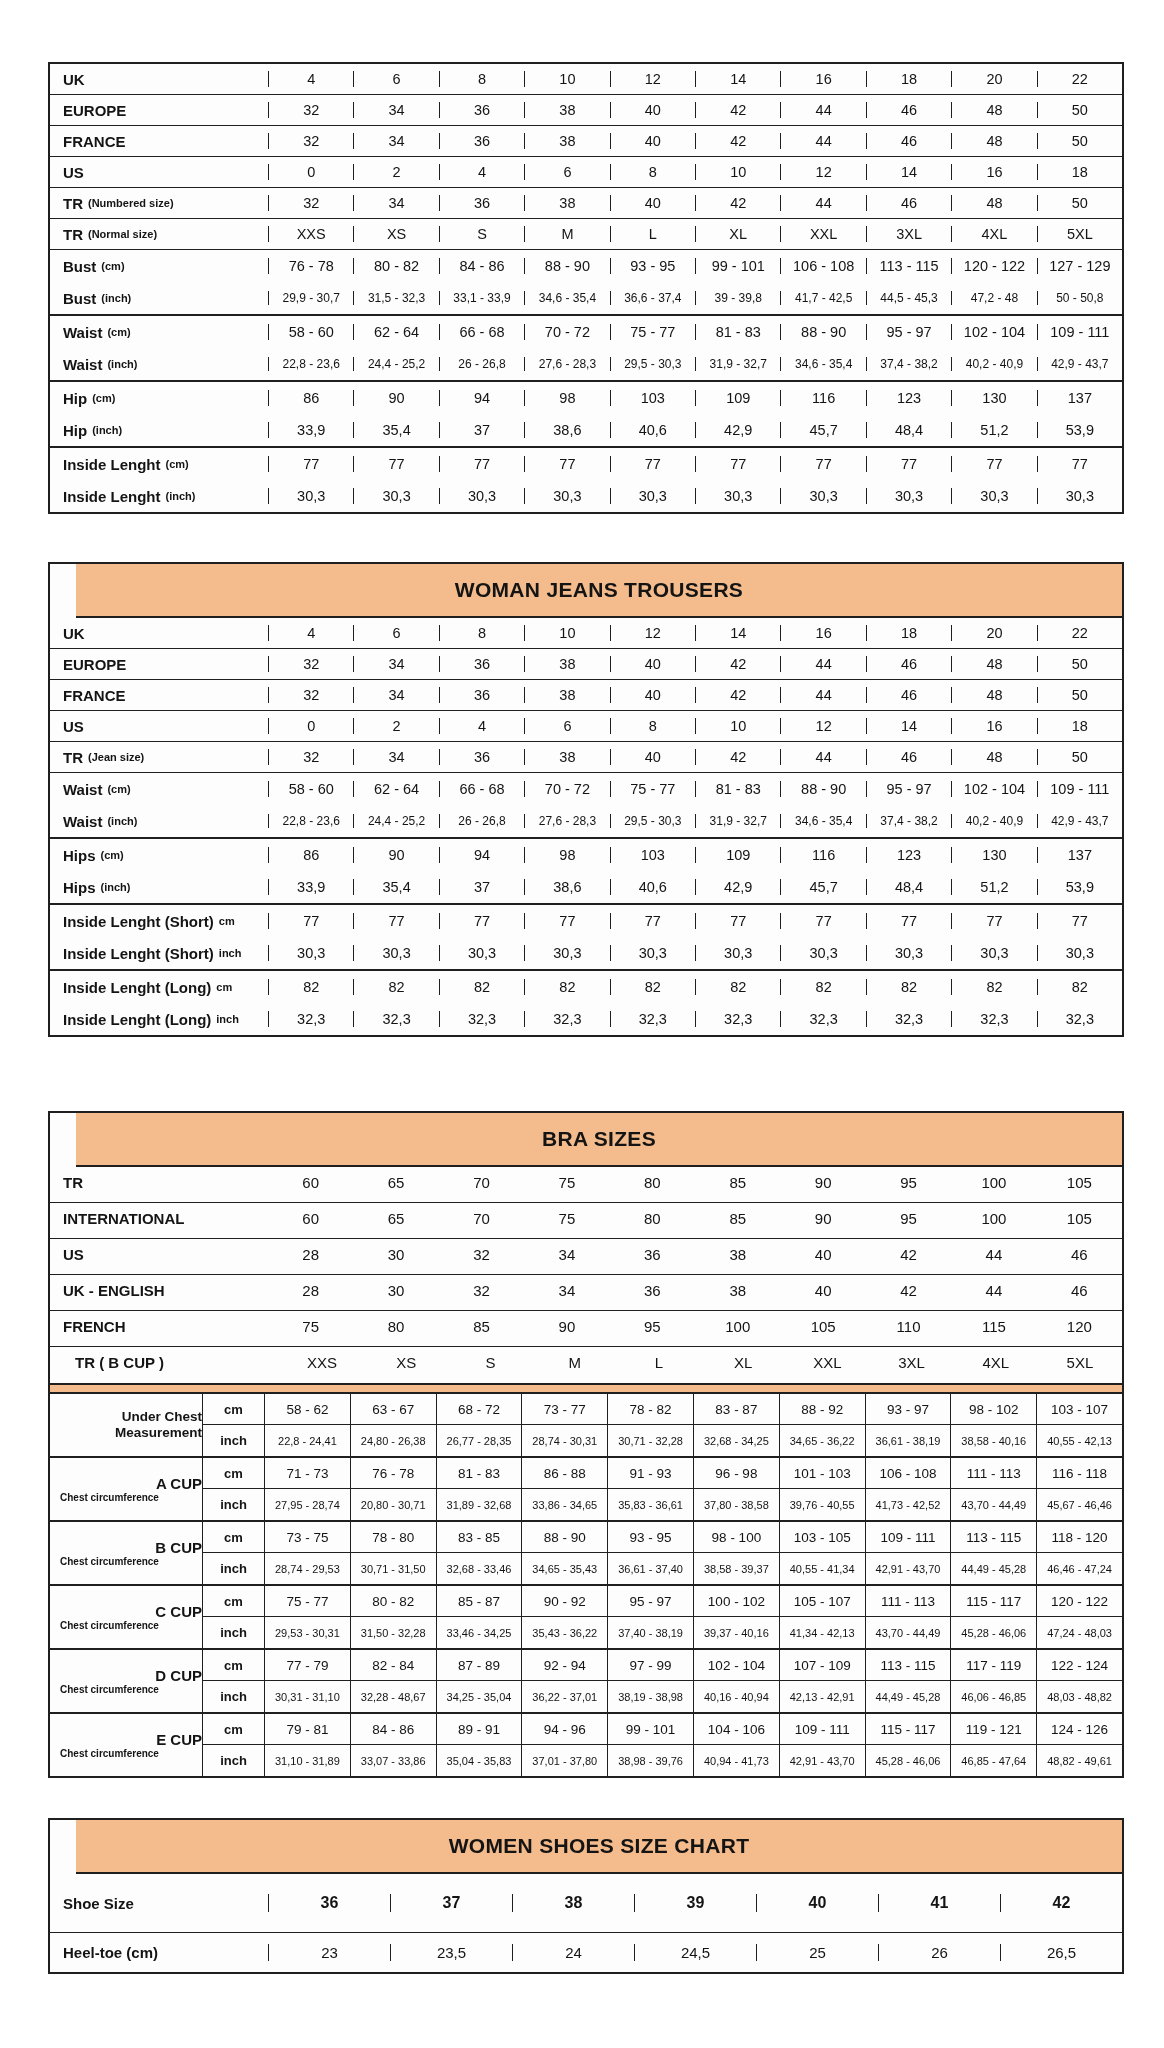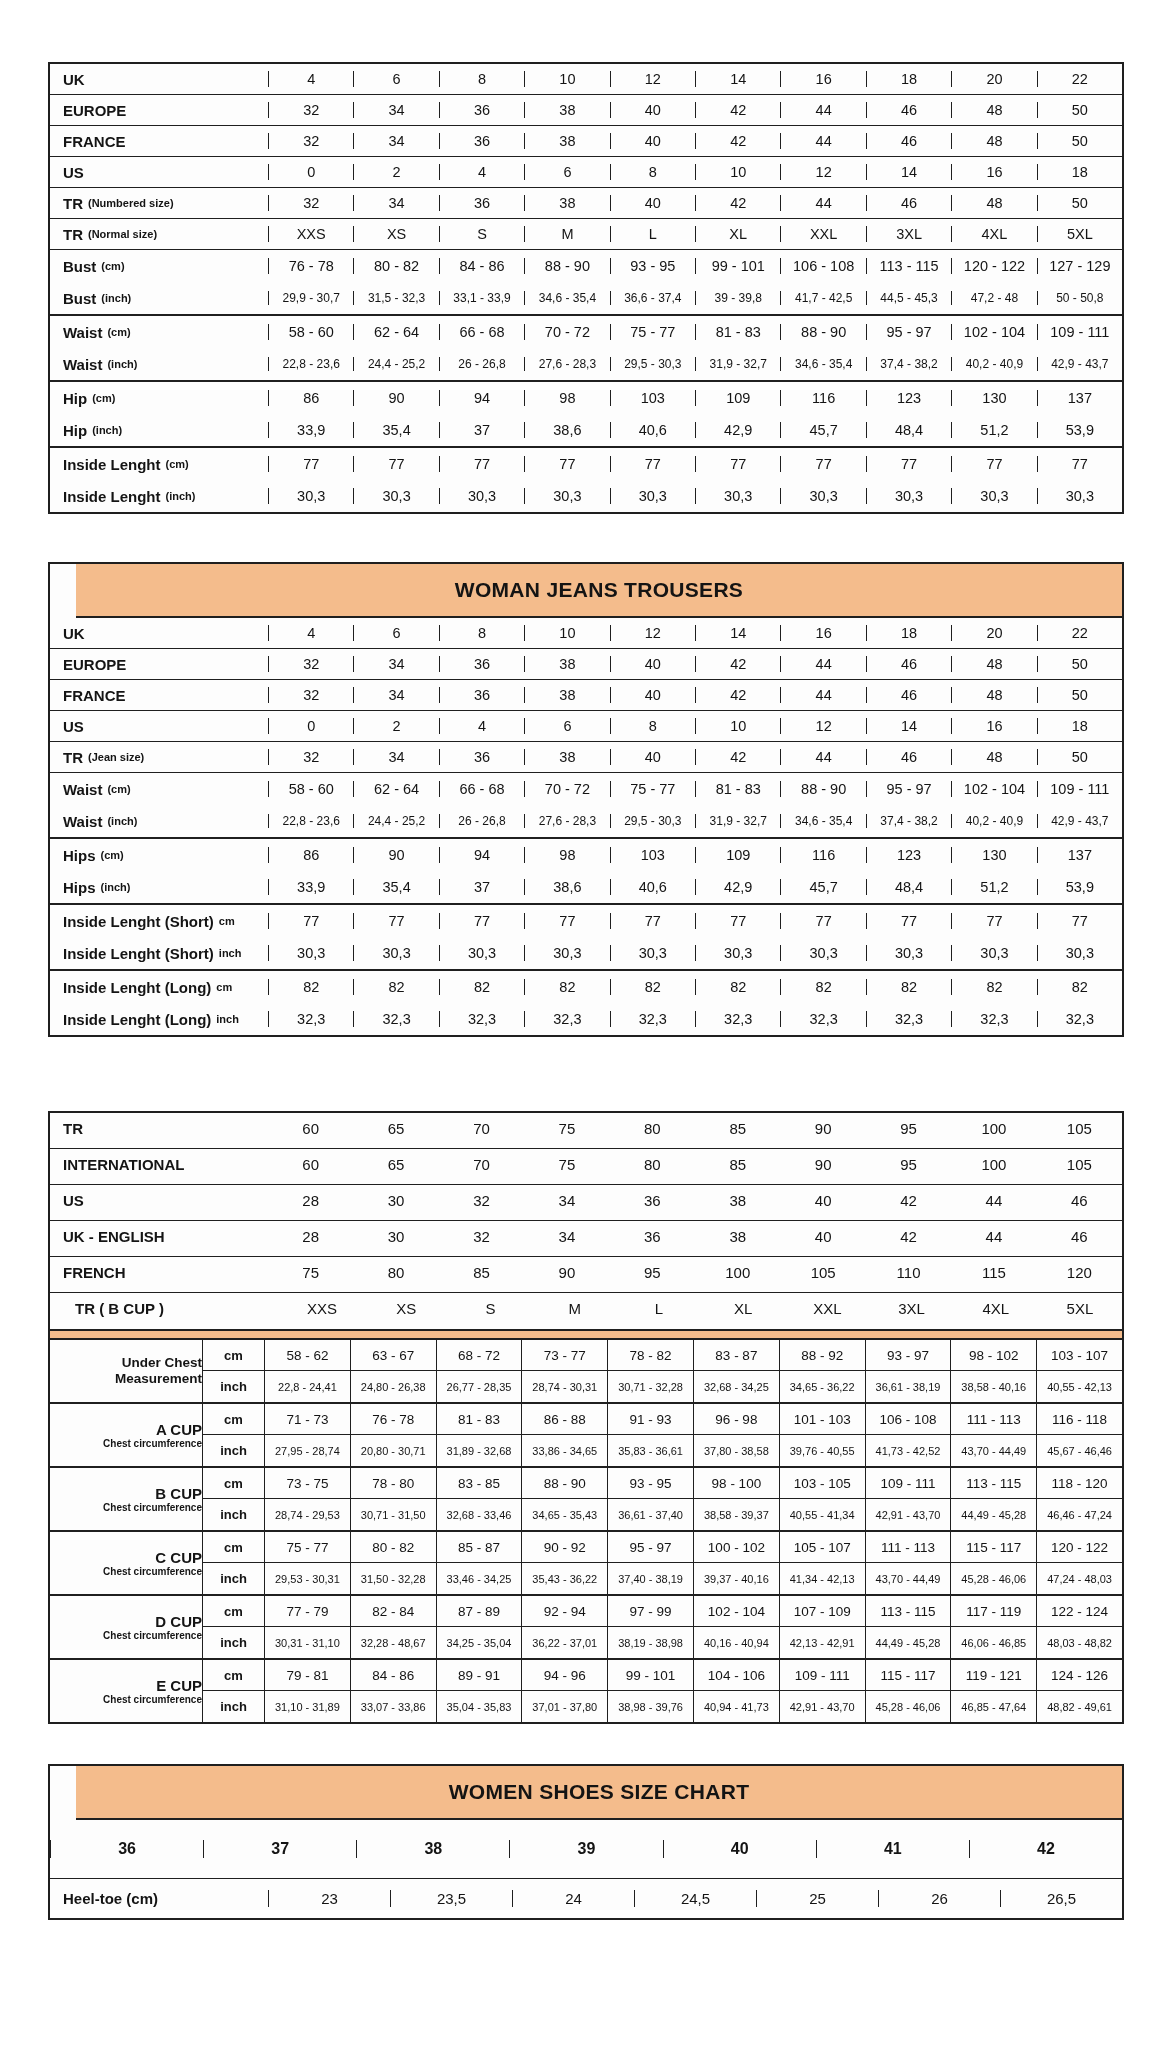--- a/index.html
+++ b/index.html
@@ -37,21 +37,21 @@
   .conv{border-bottom:1.5px solid var(--bd);min-height:36px;}
   .conv:last-of-type{border-bottom:none;padding-left:12px;}
   .conv .c{border-left:none;font-size:15px;}
   .conv .lbl-main{font-size:15px;}
   .bra-divider{height:11px;background:var(--peach);border-top:2px solid var(--bd);border-bottom:2px solid var(--bd);}
   
   .cupgroup{display:flex;border-bottom:2px solid var(--bd);}
   .cupgroup:last-child{border-bottom:none;}
   .cuplabel{width:152px;flex:none;display:flex;flex-direction:column;justify-content:center;padding-left:10px;}
   .cuplabel .lbl-main{font-size:15px;white-space:normal;line-height:1.15;text-align:right;}
-  .cuplabel .lbl-sub{font-size:10px;font-weight:600;text-align:right;}
+  .cuplabel .lbl-sub{font-size:10px;font-weight:600;}
   .cuplabel.underchest .lbl-main{font-size:13.5px;}
   .cupright{flex:1;display:flex;flex-direction:column;}
   .cuprow{display:flex;flex:1;min-height:31px;}
   .cuprow:first-child{border-bottom:1.5px solid var(--bd);}
   .unit{width:62px;flex:none;display:flex;align-items:center;justify-content:center;
         border-left:1.5px solid var(--bd);font-size:13px;font-weight:bold;}
   .cuprow .c{font-size:13.5px;}
   .cuprow .c.sm{font-size:11px;}
   
   .shoes .trow{min-height:58px;}
@@ -540,20 +540,23 @@
             <div class="c">32,3</div>
             <div class="c">32,3</div>
           </div>
         </div>
       </div>
   </section>
 
   <div class="gap2"></div>
 
   <section class="tbl">
+    <div class="thead tall">
+      <div class="ttitle">BRA SIZES</div>
+    </div>
     <div>
         <div class="conv">
           <div class="trow ">
             <div class="lbl">
               <span class="lbl-main">TR</span>
             </div>
             <div class="c">60</div>
             <div class="c">65</div>
             <div class="c">70</div>
             <div class="c">75</div>
@@ -860,20 +863,23 @@
   </section>
 
   <div class="gap3"></div>
 
   <section class="tbl shoes">
     <div class="thead tall">
       <div class="ttitle">WOMEN SHOES SIZE CHART</div>
     </div>
     <div>
         <div class="trow sizes">
+          <div class="lbl">
+            <span class="lbl-main">Shoe Size</span>
+          </div>
           <div class="c">36</div>
           <div class="c">37</div>
           <div class="c">38</div>
           <div class="c">39</div>
           <div class="c">40</div>
           <div class="c">41</div>
           <div class="c">42</div>
         </div>
         <div class="trow heel">
           <div class="lbl">

